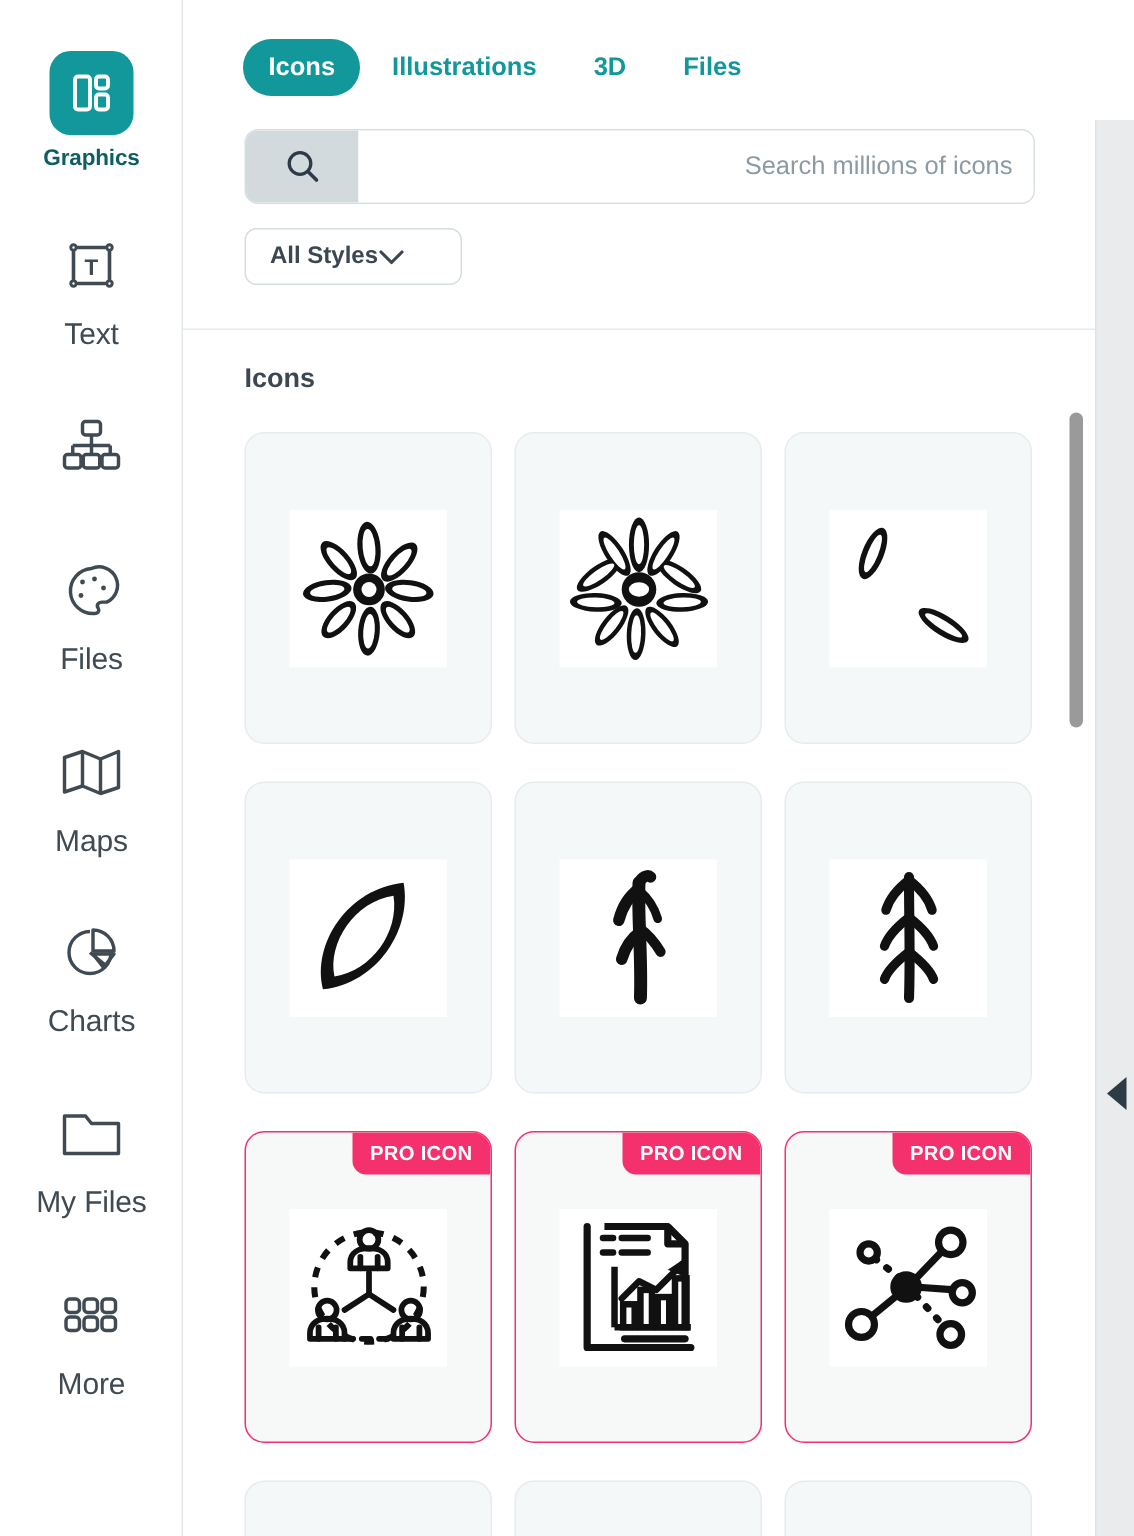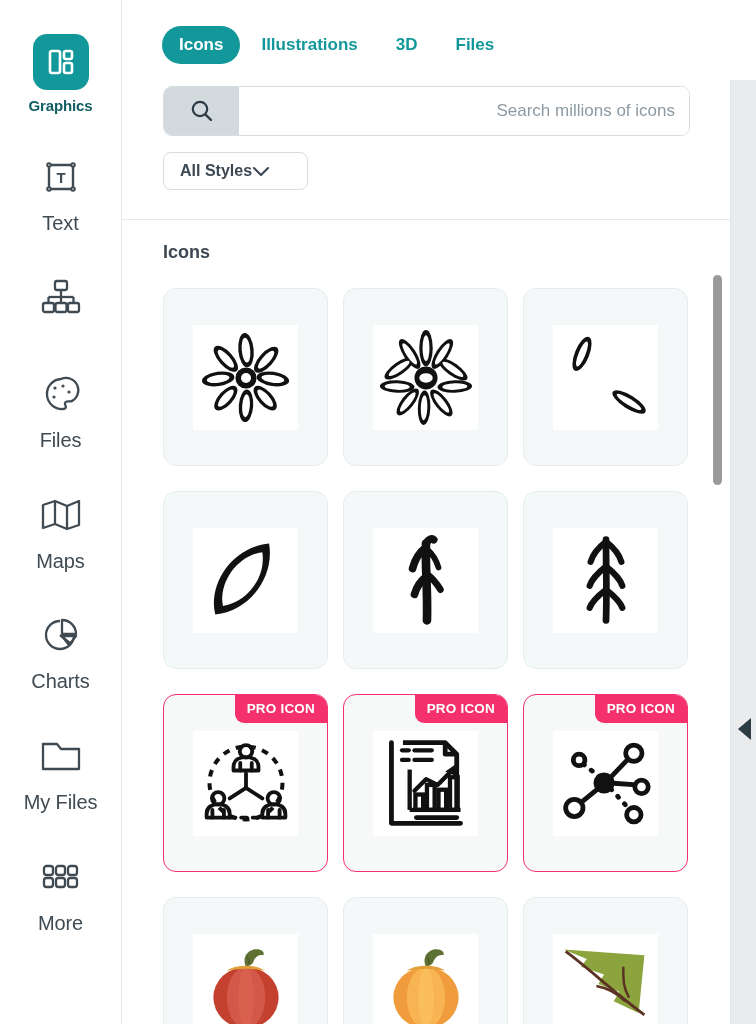--- a/index.html
+++ b/index.html
@@ -10,21 +10,21 @@
     overflow: hidden;
   }
   #app { position: relative; width: 756px; height: 1024px; display: flex; }
 
   
   .rail {
     width: 122px; height: 1024px; flex: 0 0 122px;
     background: #ffffff;
     border-right: 1px solid #e3e8ea;
     display: flex; flex-direction: column;
-    align-items: center;
+    align-items: flex-start;
     padding-top: 34px;
   }
   .rail-item {
     width: 122px;
     display: flex; flex-direction: column; align-items: center;
     margin-bottom: 34px;
     cursor: pointer;
     user-select: none;
   }
   .rail-ico {
@@ -109,21 +109,21 @@
     font-size: 18px; font-weight: 700; color: #3b4752;
     margin: 22px 0 14px 0;
   }
   .grid {
     display: grid;
     grid-template-columns: repeat(3, 165px);
     gap: 14px 15px;
   }
   .card {
     position: relative;
-    width: 165px; height: 178px;
+    width: 165px; height: 208px;
     background: #f5f8f8;
     border: 1px solid #e6ecee;
     border-radius: 13px;
     display: flex; align-items: center; justify-content: center;
     cursor: pointer; overflow: hidden; margin-top: 11px;
   }
   .card.pro { border: 1.5px solid #f4306d; background: #f7f9f9; }
   .thumb {
     width: 105px; height: 105px; background: #ffffff;
     display: flex; align-items: center; justify-content: center;

